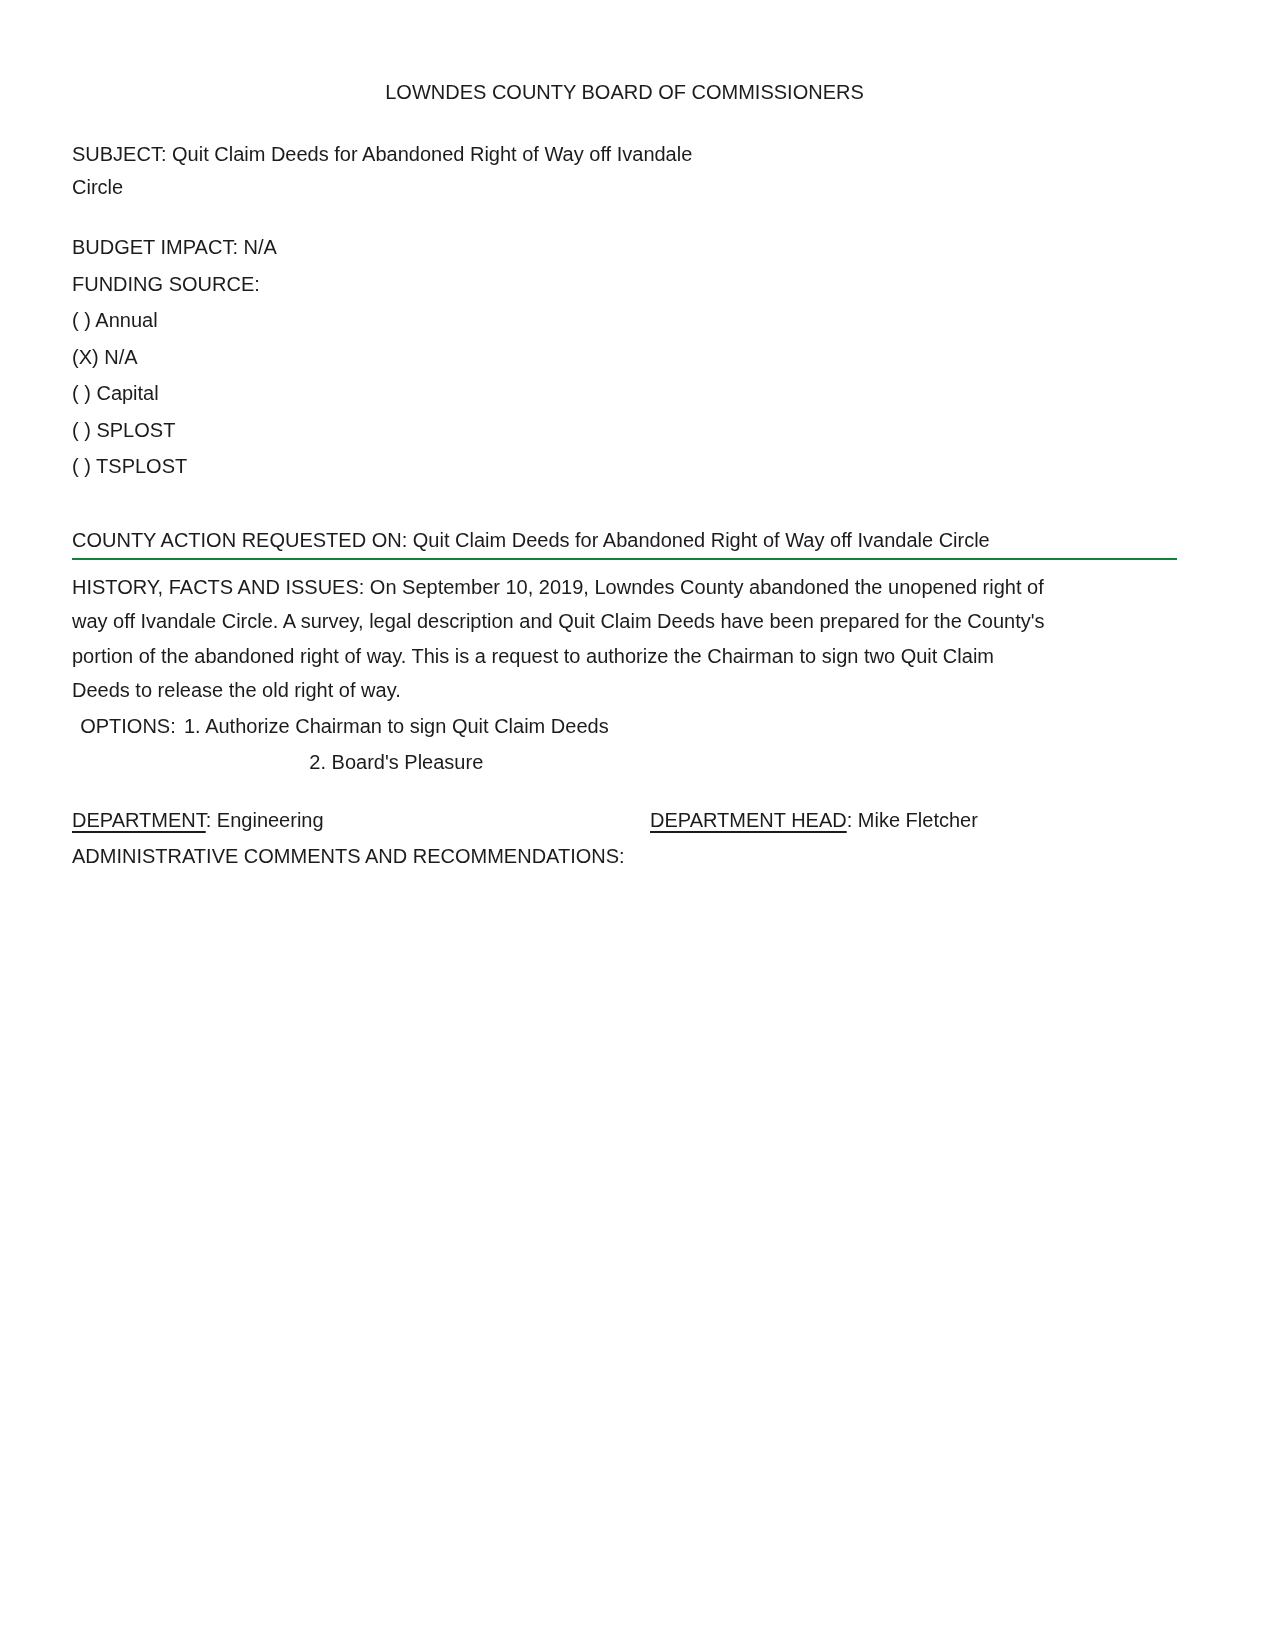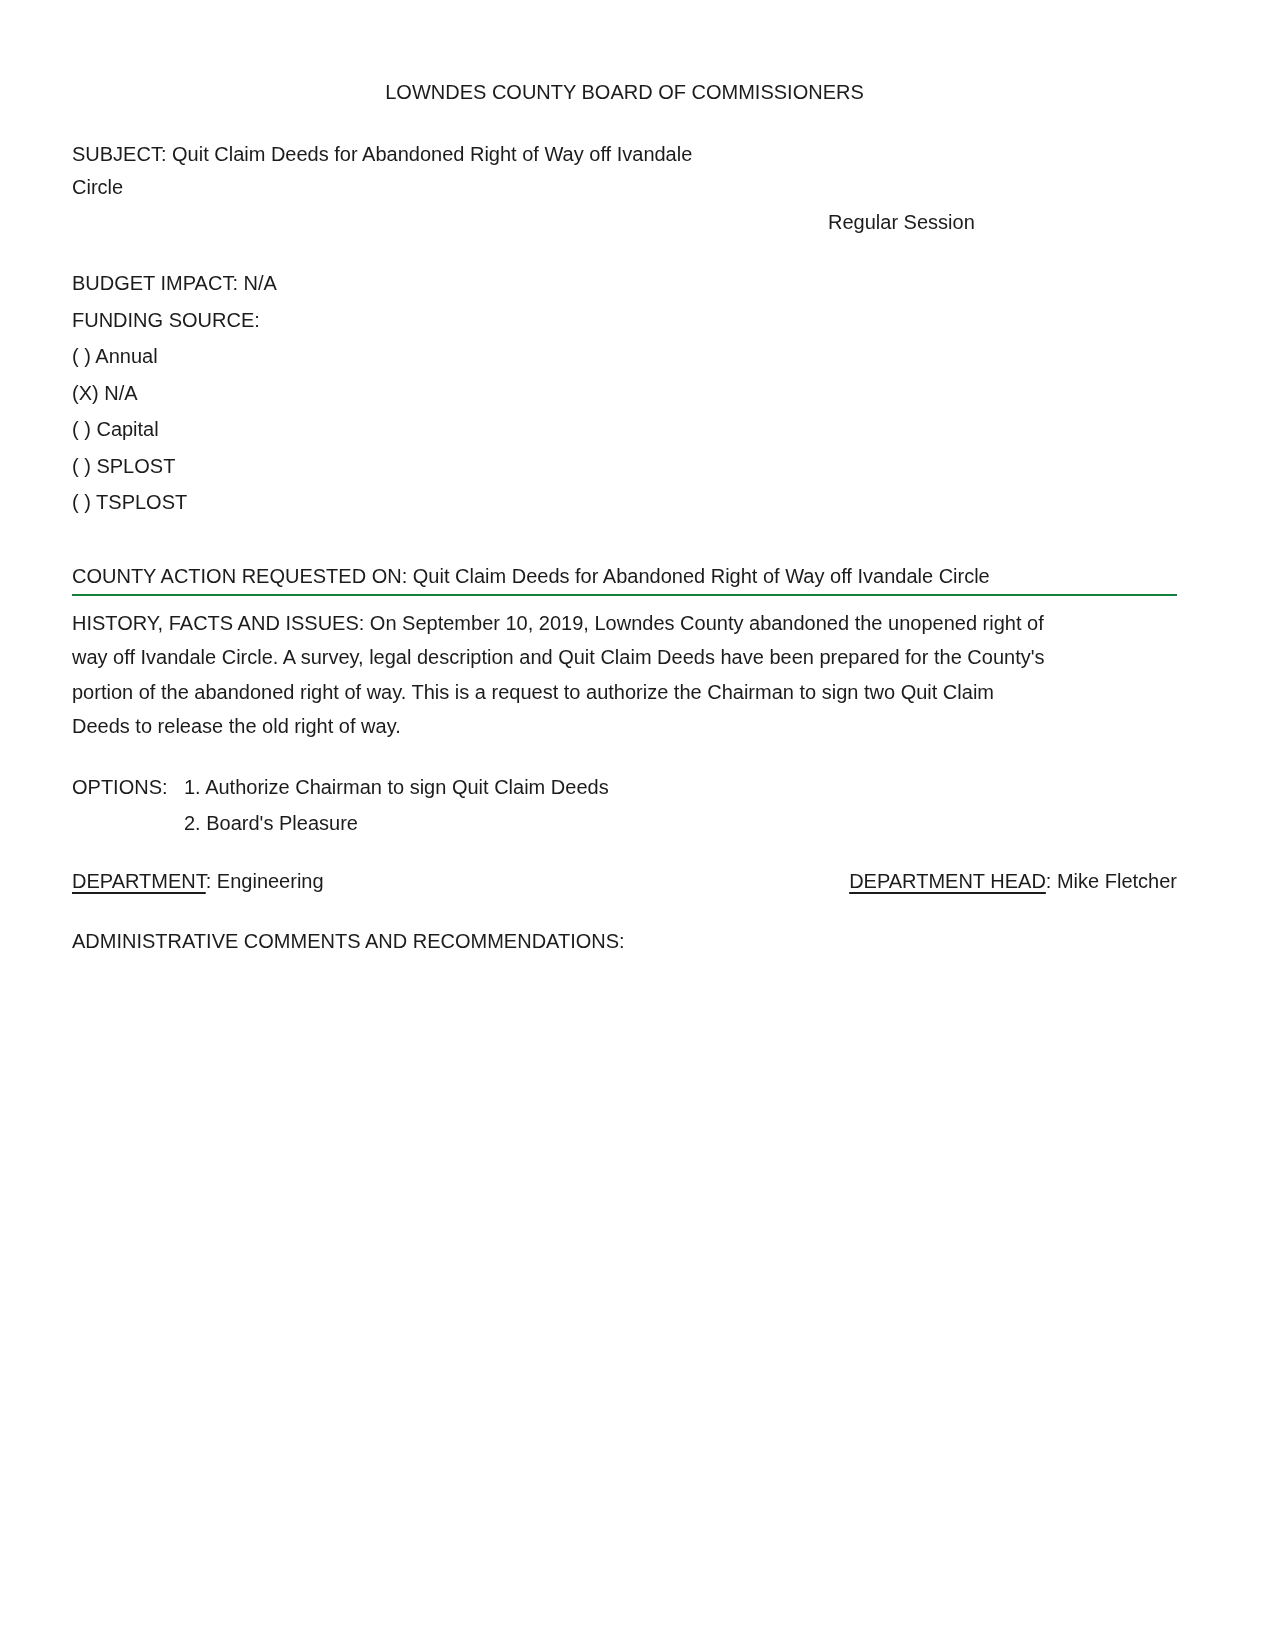--- a/index.html
+++ b/index.html
@@ -53,53 +53,51 @@
     line-height: 36px;
     border-bottom: 2px solid #15803d;
     white-space: nowrap;
   }
   .history {
     margin-top: 10px;
     line-height: 34.5px;
     white-space: pre-line;
   }
   .options-row {
-    margin-top: 25px;
     display: flex;
     line-height: 36px;
+    text-align: center;
   }
   .options-label {
     flex: 0 0 112px;
     width: 112px;
   }
   .options-items > div {
     line-height: 36px;
     white-space: nowrap;
   }
   .recommended {
     margin-top: 12px;
     line-height: 36px;
     white-space: nowrap;
   }
   .dept-row {
     margin-top: 22px;
     display: flex;
     line-height: 36px;
-    justify-content: space-between;
   }
   .dept-cell-left {
     flex: 0 0 578px;
     width: 578px;
     white-space: nowrap;
   }
   .dept-cell-right {
     white-space: nowrap;
   }
   .admin-line {
-    margin-top: 24px;
     line-height: 36px;
     white-space: nowrap;
   }
   .u {
     text-decoration: underline;
     text-underline-offset: 4px;
     text-decoration-thickness: 1.5px;
   }
 </style>
 </head>
@@ -107,21 +105,20 @@
 
 <div class="page">
 
   <div class="title-block">
     <div>LOWNDES COUNTY BOARD OF COMMISSIONERS</div>
   </div>
 
   <div class="subject">SUBJECT: Quit Claim Deeds for Abandoned Right of Way off Ivandale
 Circle</div>
 
-  <div class="session">Regular Session</div>
 
 
   <div class="budget-block">
     <div>BUDGET IMPACT: N/A</div>
     <div>FUNDING SOURCE:</div>
     <div>( ) Annual</div>
     <div>(X) N/A</div>
     <div>( ) Capital</div>
     <div>( ) SPLOST</div>
     <div>( ) TSPLOST</div>

